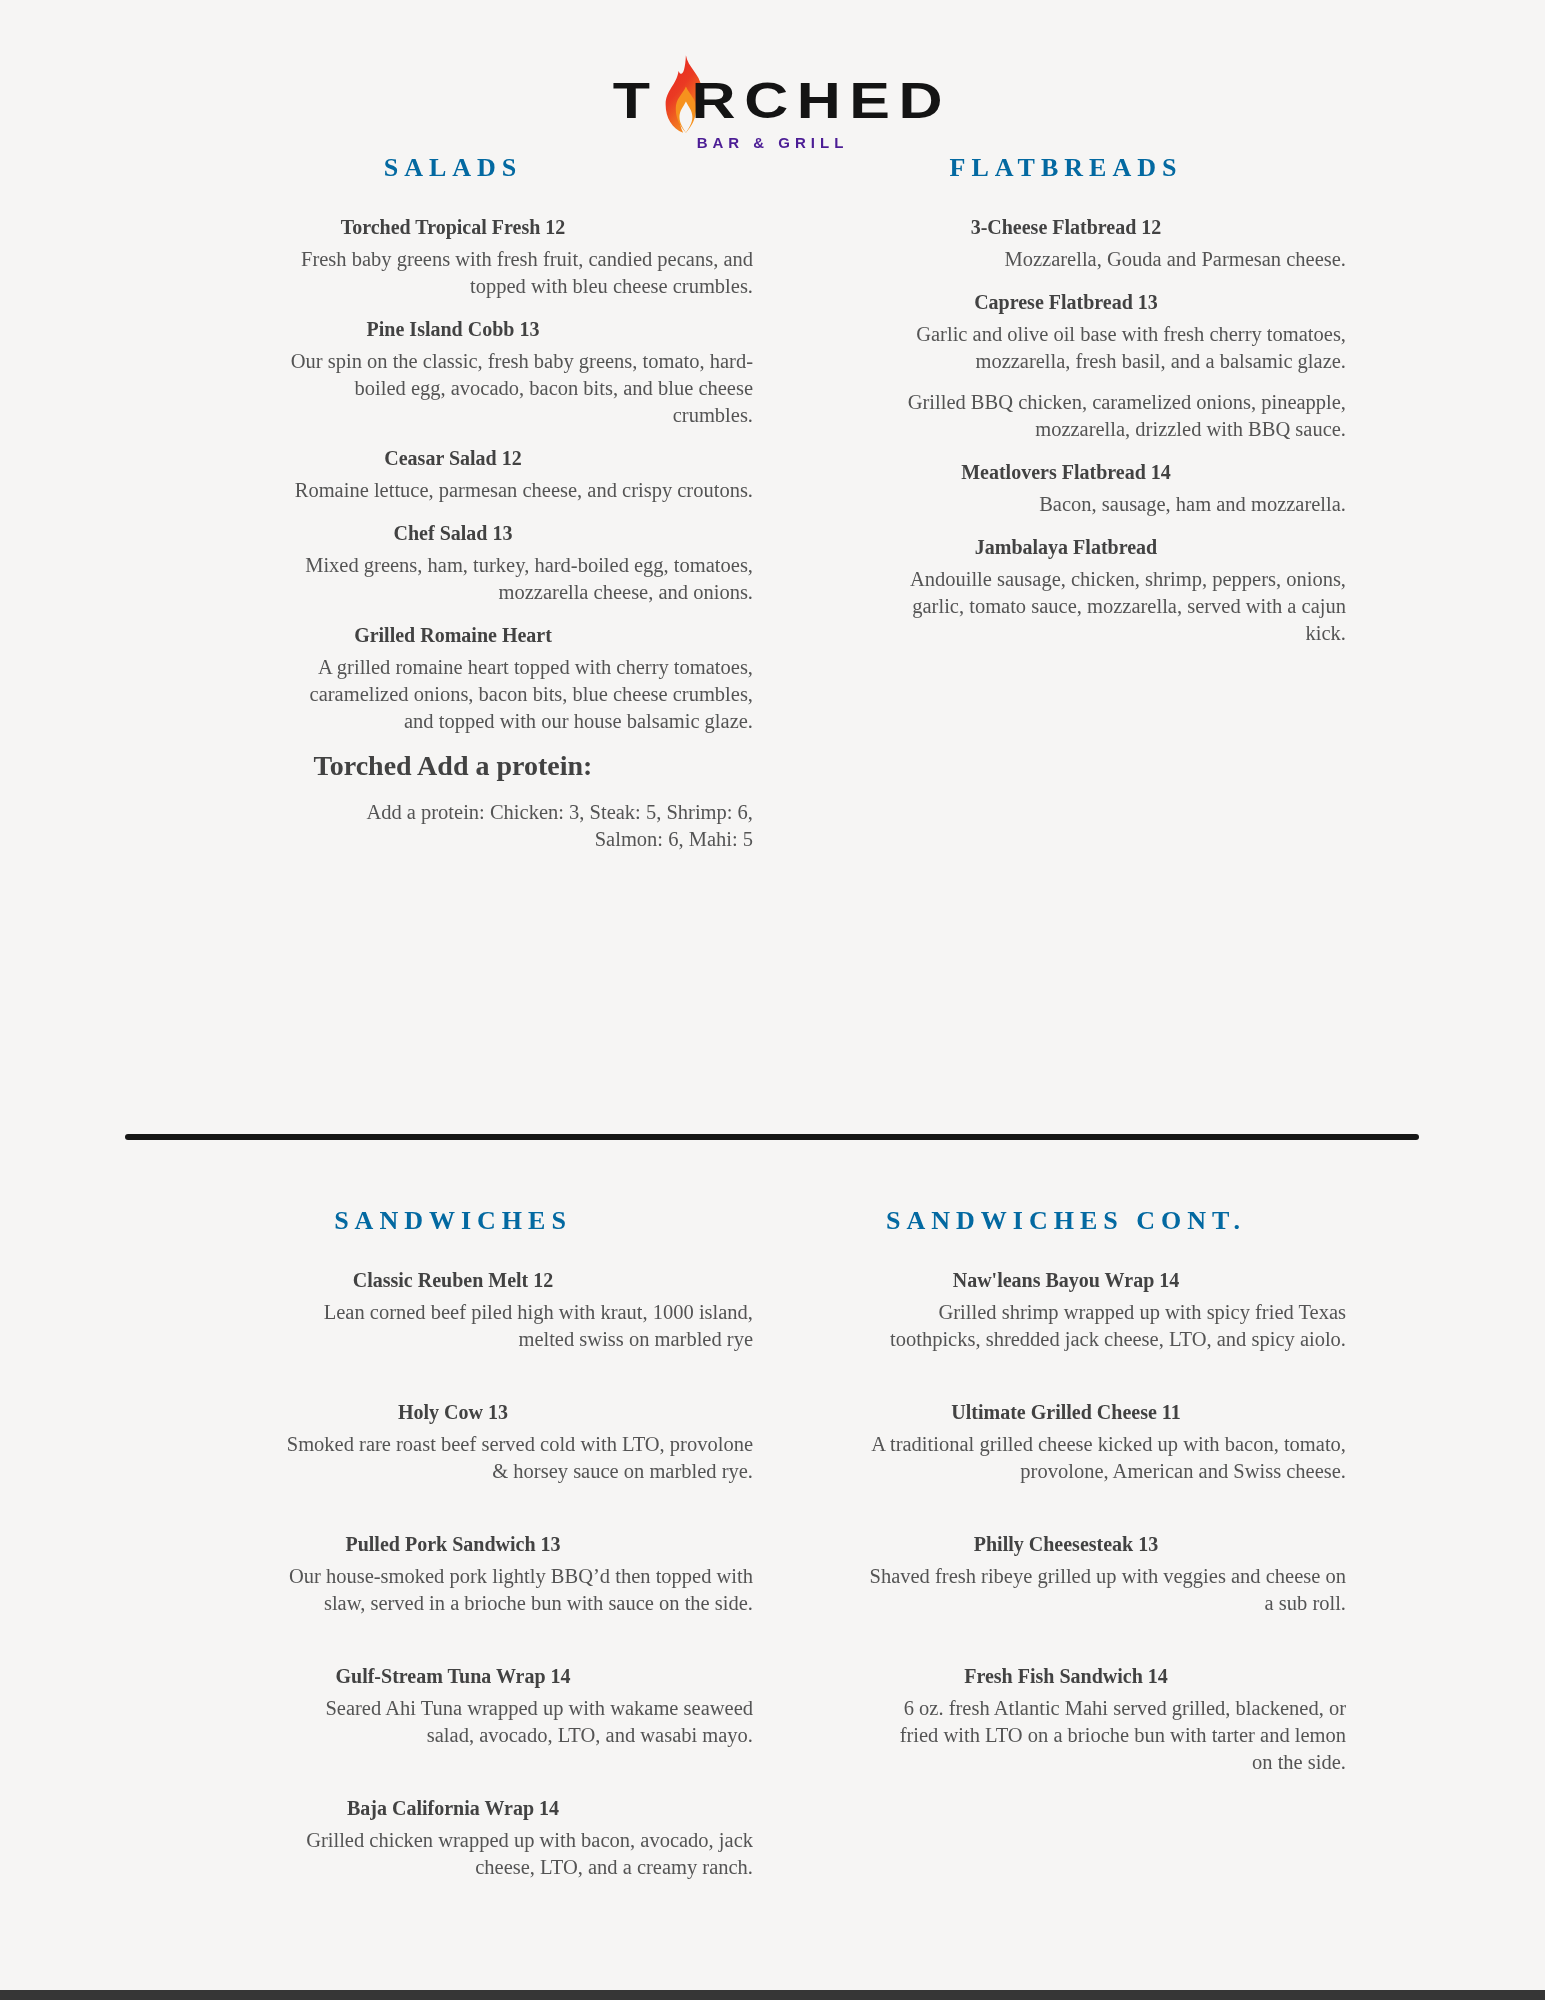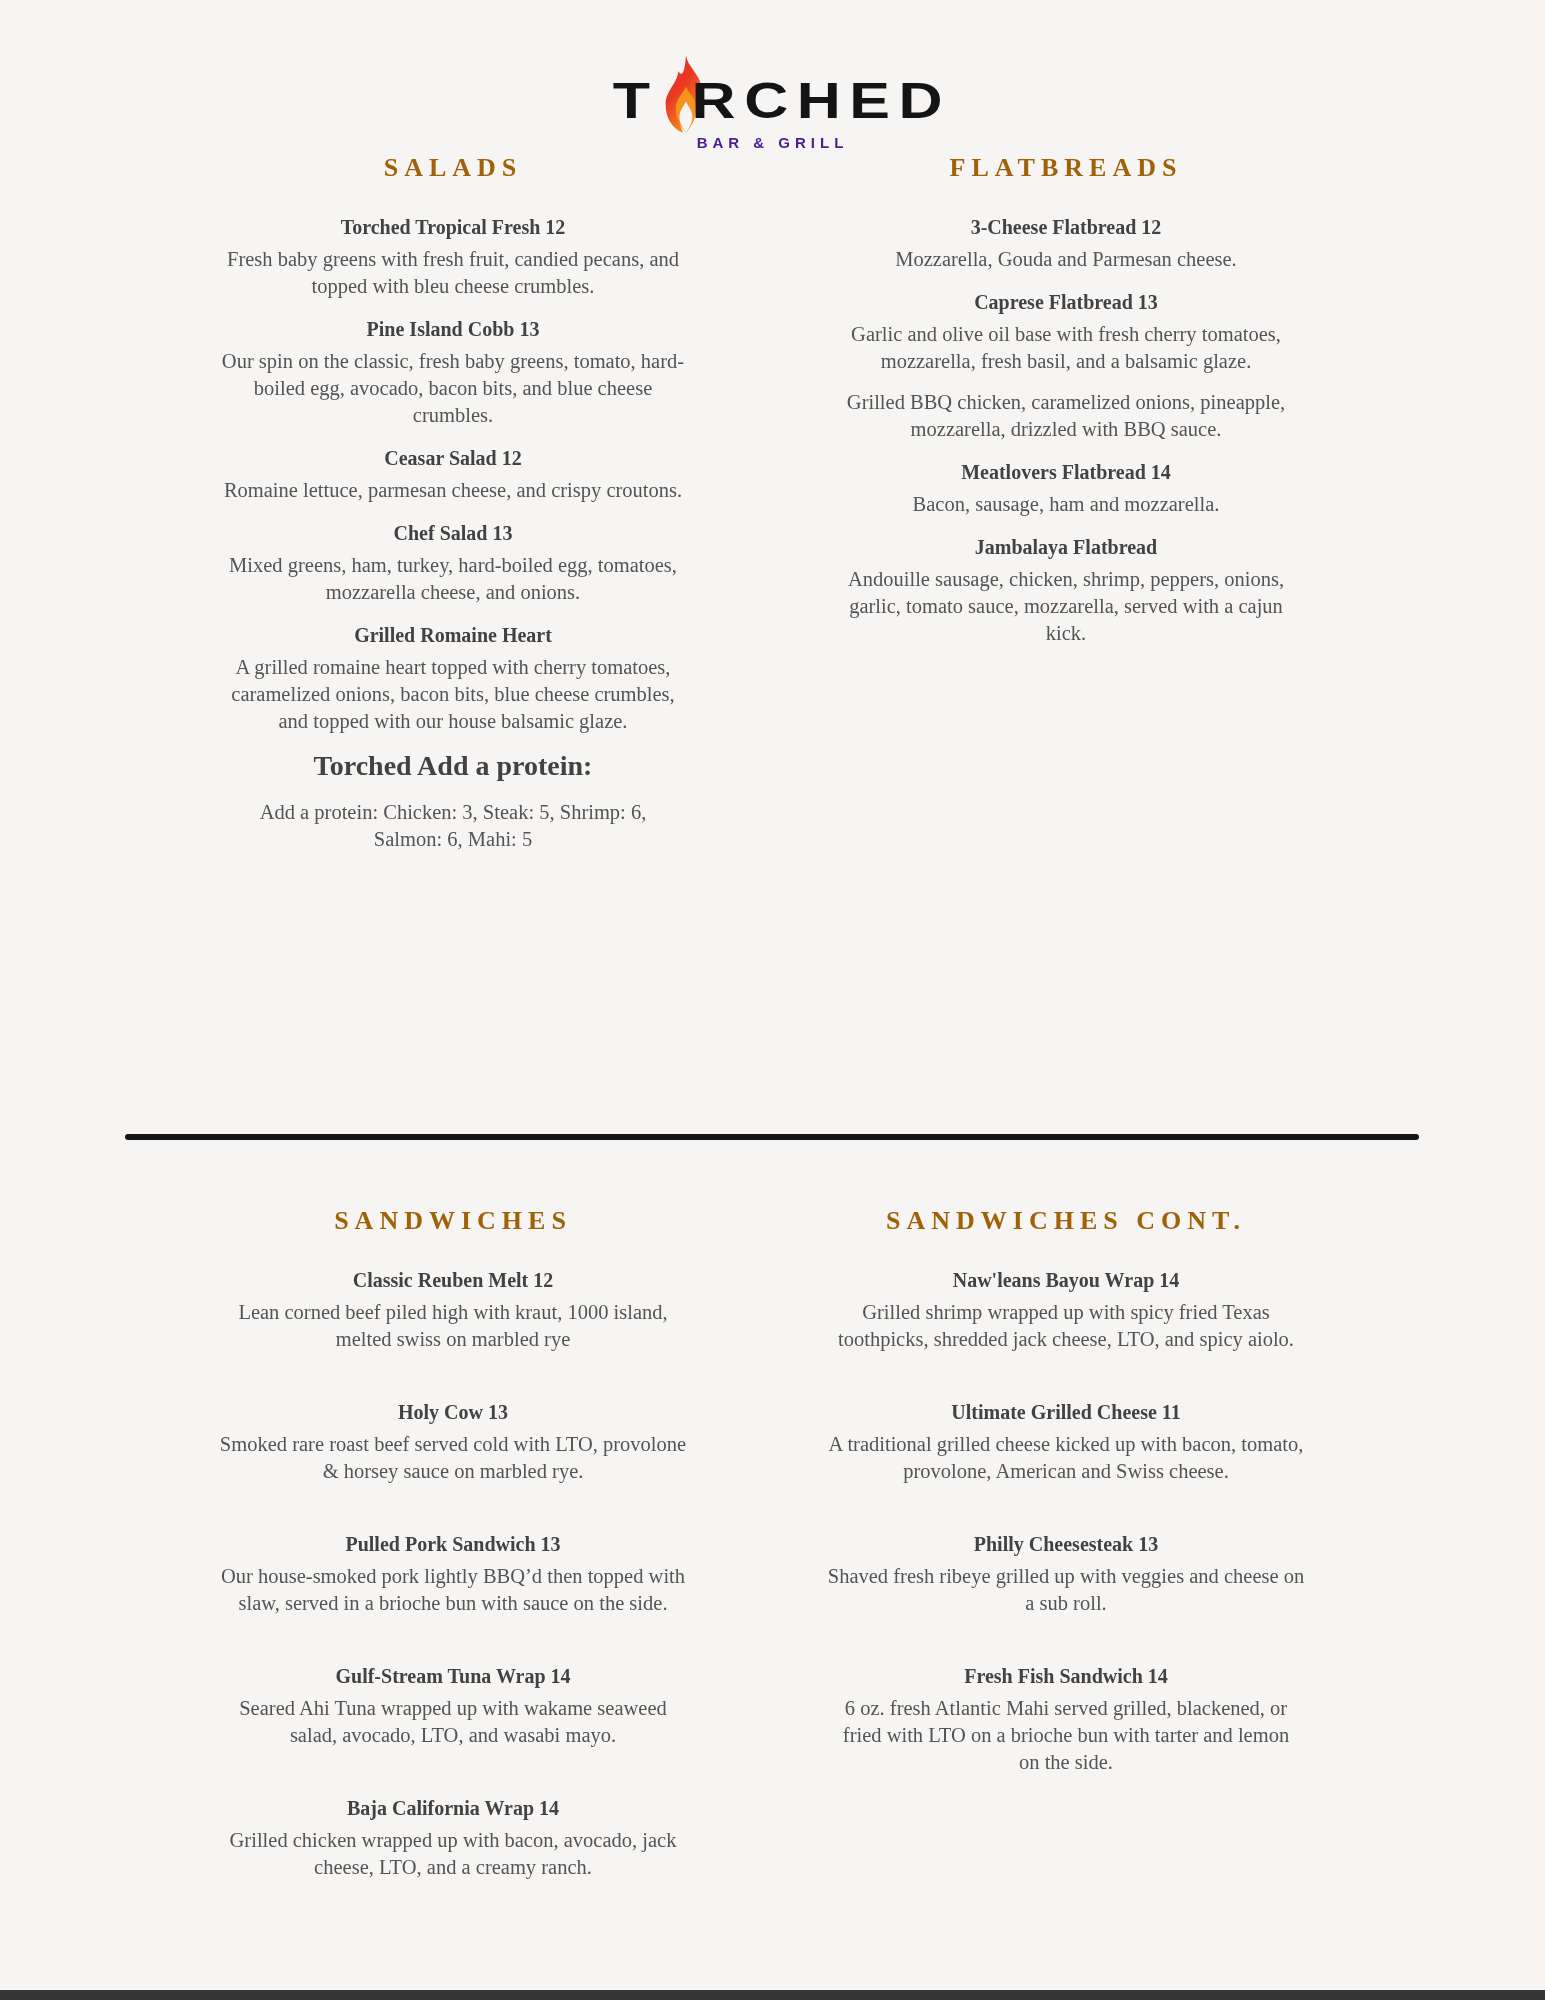--- a/index.html
+++ b/index.html
@@ -54,38 +54,39 @@
   }
   .col-tl { top: 152px; left: 153px; width: 600px; }
   .col-tr { top: 152px; left: 786px; width: 560px; }
   .col-bl { top: 1205px; left: 153px; width: 600px; }
   .col-br { top: 1205px; left: 786px; width: 560px; }
 
   .section-title {
     font-size: 26px;
     font-weight: 700;
     letter-spacing: 6px;
-    color: #a16207;
+    color: #0369a1;
     line-height: 32px;
     margin-bottom: 28px;
   }
   .item { margin-bottom: 14px; }
   .col-bl .item, .col-br .item { margin-bottom: 44px; }
   .item-name {
     font-size: 20px;
     font-weight: 700;
     color: #424242;
     line-height: 30px;
     margin-bottom: 4px;
   }
   .item-desc {
     font-size: 20.5px;
     color: #545454;
     line-height: 27px;
     white-space: pre-line;
+    text-align: right;
   }
   .protein .item-name {
     font-size: 28px;
     line-height: 34px;
     margin-bottom: 16px;
   }
   .protein { margin-top: 0; }
 
   
   .divider {

